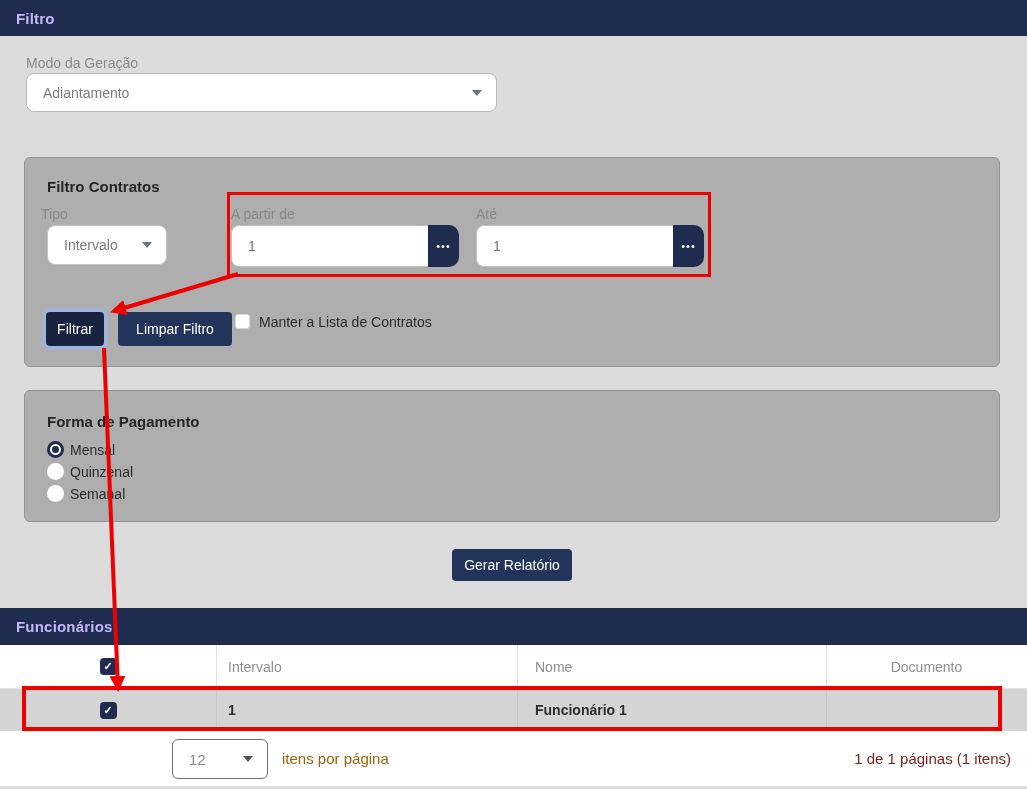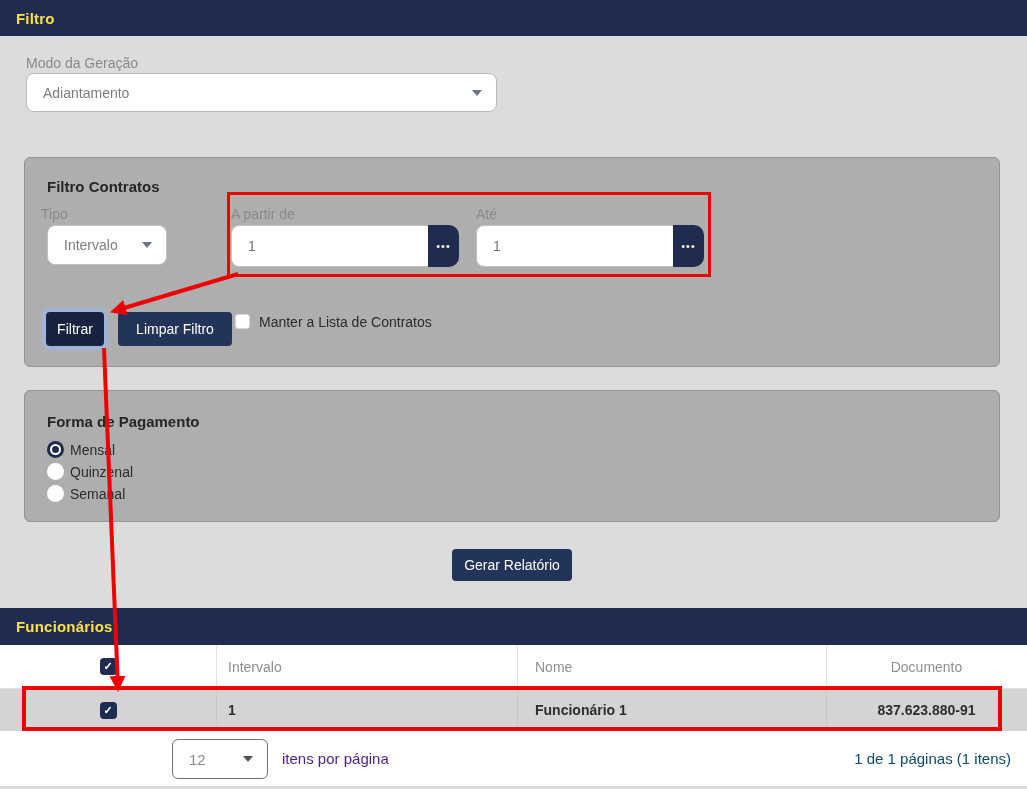--- a/index.html
+++ b/index.html
@@ -1,21 +1,21 @@
 <!DOCTYPE html>
 <html><head>
 <meta charset="utf-8">
 <style>
   * { margin:0; padding:0; box-sizing:border-box; }
   html,body { width:1027px; height:789px; }
   body { font-family:"Liberation Sans", sans-serif; background:#dcdcdc; position:relative; overflow:hidden; }
   .abs { position:absolute; }
 
   
-  .navy-bar { position:absolute; left:0; width:1027px; background:#1f2c50; color:#fde047; display:flex; align-items:center; }
+  .navy-bar { position:absolute; left:0; width:1027px; background:#1f2c50; color:#c4b5fd; display:flex; align-items:center; }
   .navy-bar .bar-title { font-size:15px; font-weight:bold; margin-left:16px; letter-spacing:.2px; }
 
   
   .field-label { position:absolute; font-size:14px; color:#8a8a8a; }
   .panel-title { position:absolute; font-size:15px; font-weight:bold; color:#262626; }
   .dark-text { color:#2b2b2b; }
 
   
   .select-box { position:absolute; background:#fff; border:1px solid #b9b9b9; border-radius:8px; display:flex; align-items:center; justify-content:space-between; padding:0 14px 0 16px; cursor:pointer; }
   .select-box .sel-text { font-size:14px; color:#7d7d7d; }
@@ -142,31 +142,30 @@
   <div class="col-sep" style="left:216px; background:#c8c8c8;"></div>
   <div class="col-sep" style="left:517px; background:#c8c8c8;"></div>
   <div class="col-sep" style="left:826px; background:#c8c8c8;"></div>
   <div class="cell" style="left:0; width:216px; justify-content:center;">
     <span class="checkbox-navy">
         <span>✓</span>
       </span>
   </div>
   <div class="cell row-text" style="left:228px; width:280px;">1</div>
   <div class="cell row-text" style="left:535px; width:280px;">Funcionário 1</div>
-  <div class="cell row-text" style="left:826px; width:201px; justify-content:center;">837.623.880-91</div>
 </div>
 
 <div class="tbl-row" style="top:731px; height:55px; background:#fff;">
 
   <div class="select-box" style="left:172px; top:8px; width:96px; height:40px; border:1px solid #707070; border-radius:6px;">
     <span class="sel-text" style="color:#8b8b8b; font-size:15px;">12</span>
     <span class="chevron-down" style="border-top-color:#555;"></span>
   </div>
-  <div class="cell" style="left:282px; width:200px; color:#4c1d95; font-size:15px;">itens por página</div>
-  <div class="cell" style="right:16px; width:300px; justify-content:flex-end; color:#0c4a6e; font-size:15px;">1 de 1 páginas (1 itens)</div>
+  <div class="cell" style="left:282px; width:200px; color:#a16207; font-size:15px;">itens por página</div>
+  <div class="cell" style="right:16px; width:300px; justify-content:flex-end; color:#7f1d1d; font-size:15px;">1 de 1 páginas (1 itens)</div>
 </div>
 
 <div class="red-box" style="left:227px; top:192px; width:484px; height:85px;"></div>
 <div class="red-box" style="left:22px; top:686px; width:980px; height:45px; border-width:4px;"></div>
 <svg class="overlay" width="1027" height="789" viewBox="0 0 1027 789">
   <defs>
     <marker id="arrowhead" markerWidth="4.5" markerHeight="4.5" refX="3" refY="2" orient="auto">
       <path d="M0,0 L4,2 L0,4 z" fill="#ee0000"></path>
     </marker>
   </defs>

